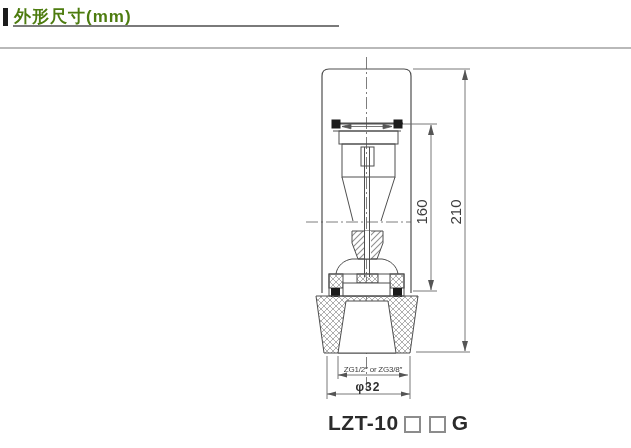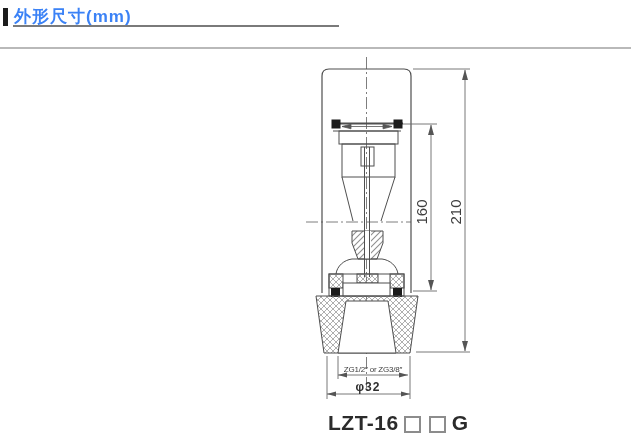--- a/index.html
+++ b/index.html
@@ -5,21 +5,21 @@
   html,body{margin:0;padding:0;}
   body{
     width:631px;height:448px;position:relative;background:#ffffff;
     font-family:"Liberation Sans","DejaVu Sans",sans-serif;
     overflow:hidden;
   }
   
   .hdr-bar{position:absolute;left:3px;top:8px;width:5px;height:18px;background:#1c1c1c;}
   .hdr-title{
     position:absolute;left:14px;top:5px;font-size:17px;font-weight:bold;
-    color:#3b82f6;letter-spacing:1px;white-space:nowrap;
+    color:#4d7c0f;letter-spacing:1px;white-space:nowrap;
   }
   .hdr-underline{position:absolute;left:13px;top:25px;width:326px;height:2px;background:#7a7a7a;}
   .hdr-rule{position:absolute;left:0;top:47px;width:631px;height:2px;background:#b9b9b9;}
   
   svg{position:absolute;left:0;top:0;}
   .dim-num{font-family:"Liberation Sans","DejaVu Sans",sans-serif;font-size:15px;fill:#3d3d3d;}
   .dim-small{font-family:"Liberation Sans","DejaVu Sans",sans-serif;font-size:8px;fill:#3d3d3d;letter-spacing:-0.2px;}
   .dim-phi{font-family:"Liberation Sans","DejaVu Sans",sans-serif;font-size:12px;font-weight:bold;fill:#2e2e2e;letter-spacing:1px;}
   
   .model{
@@ -149,17 +149,17 @@
     <line x1="327" y1="394" x2="410" y2="394"></line>
   </g>
   <g fill="#555" stroke="none">
     <polygon points="327,394 336,391.6 336,396.4"></polygon>
     <polygon points="410,394 401,391.6 401,396.4"></polygon>
   </g>
   <text class="dim-phi" text-anchor="middle" x="368" y="391">φ32</text>
 </svg>
 
 <div class="model">
-  <span>LZT-16</span>
+  <span>LZT-10</span>
   <span class="box"></span>
   <span class="box"></span>
   <span class="suffix">G</span>
 </div>
 
 </body></html>

